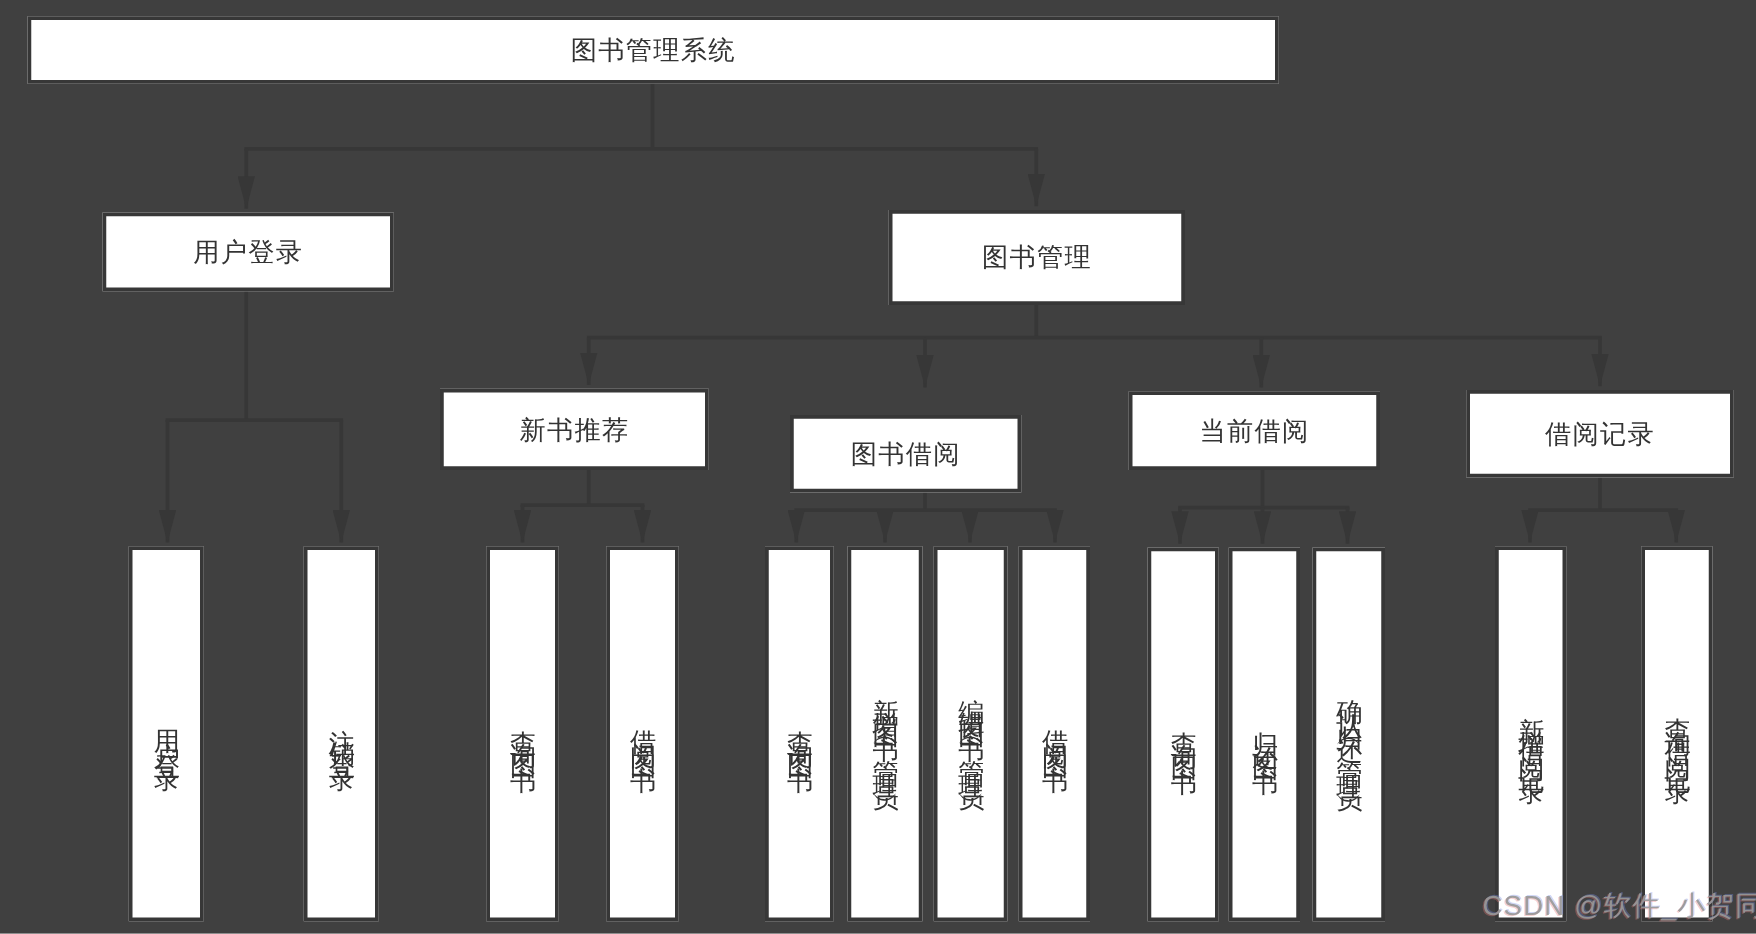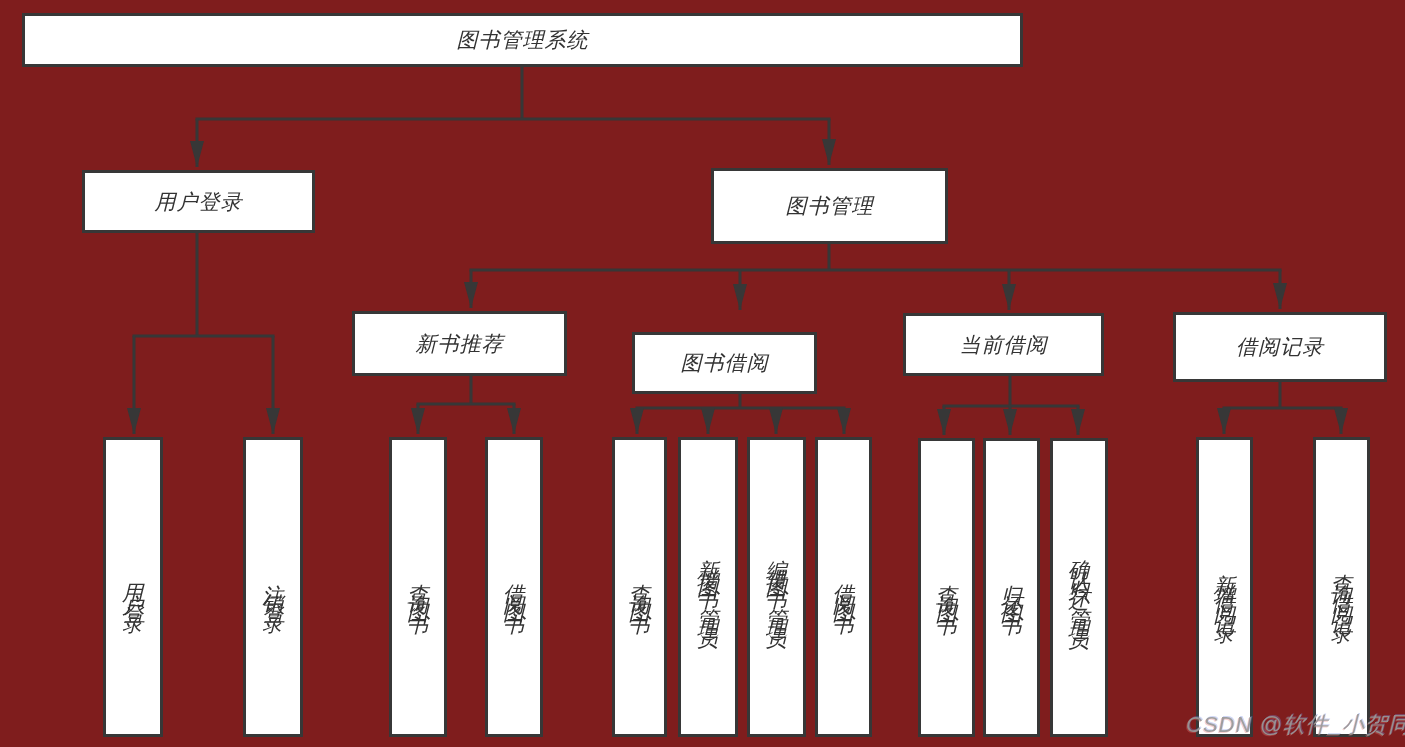--- a/index.html
+++ b/index.html
@@ -1,18 +1,18 @@
 <!DOCTYPE html>
 <html><head>
 <meta charset="utf-8">
 <style>
   * { box-sizing: border-box; }
   html,body { margin:0; padding:0; background:#ffffff; }
   body { font-family:"Liberation Sans","DejaVu Sans",sans-serif; }
-  .canvas { position:relative; width:1405px; height:747px; background:#7f1d1d; overflow:hidden;font-style:italic; }
+  .canvas { position:relative; width:1405px; height:747px; background:#404040; overflow:hidden; }
   .connectors { position:absolute; left:0; top:0; width:1405px; height:747px; }
   .node {
     position:absolute;
     background:#ffffff;
     border:3px solid #373737;
     color:#333333;
     display:flex;
     align-items:center;
     justify-content:center;
   }

